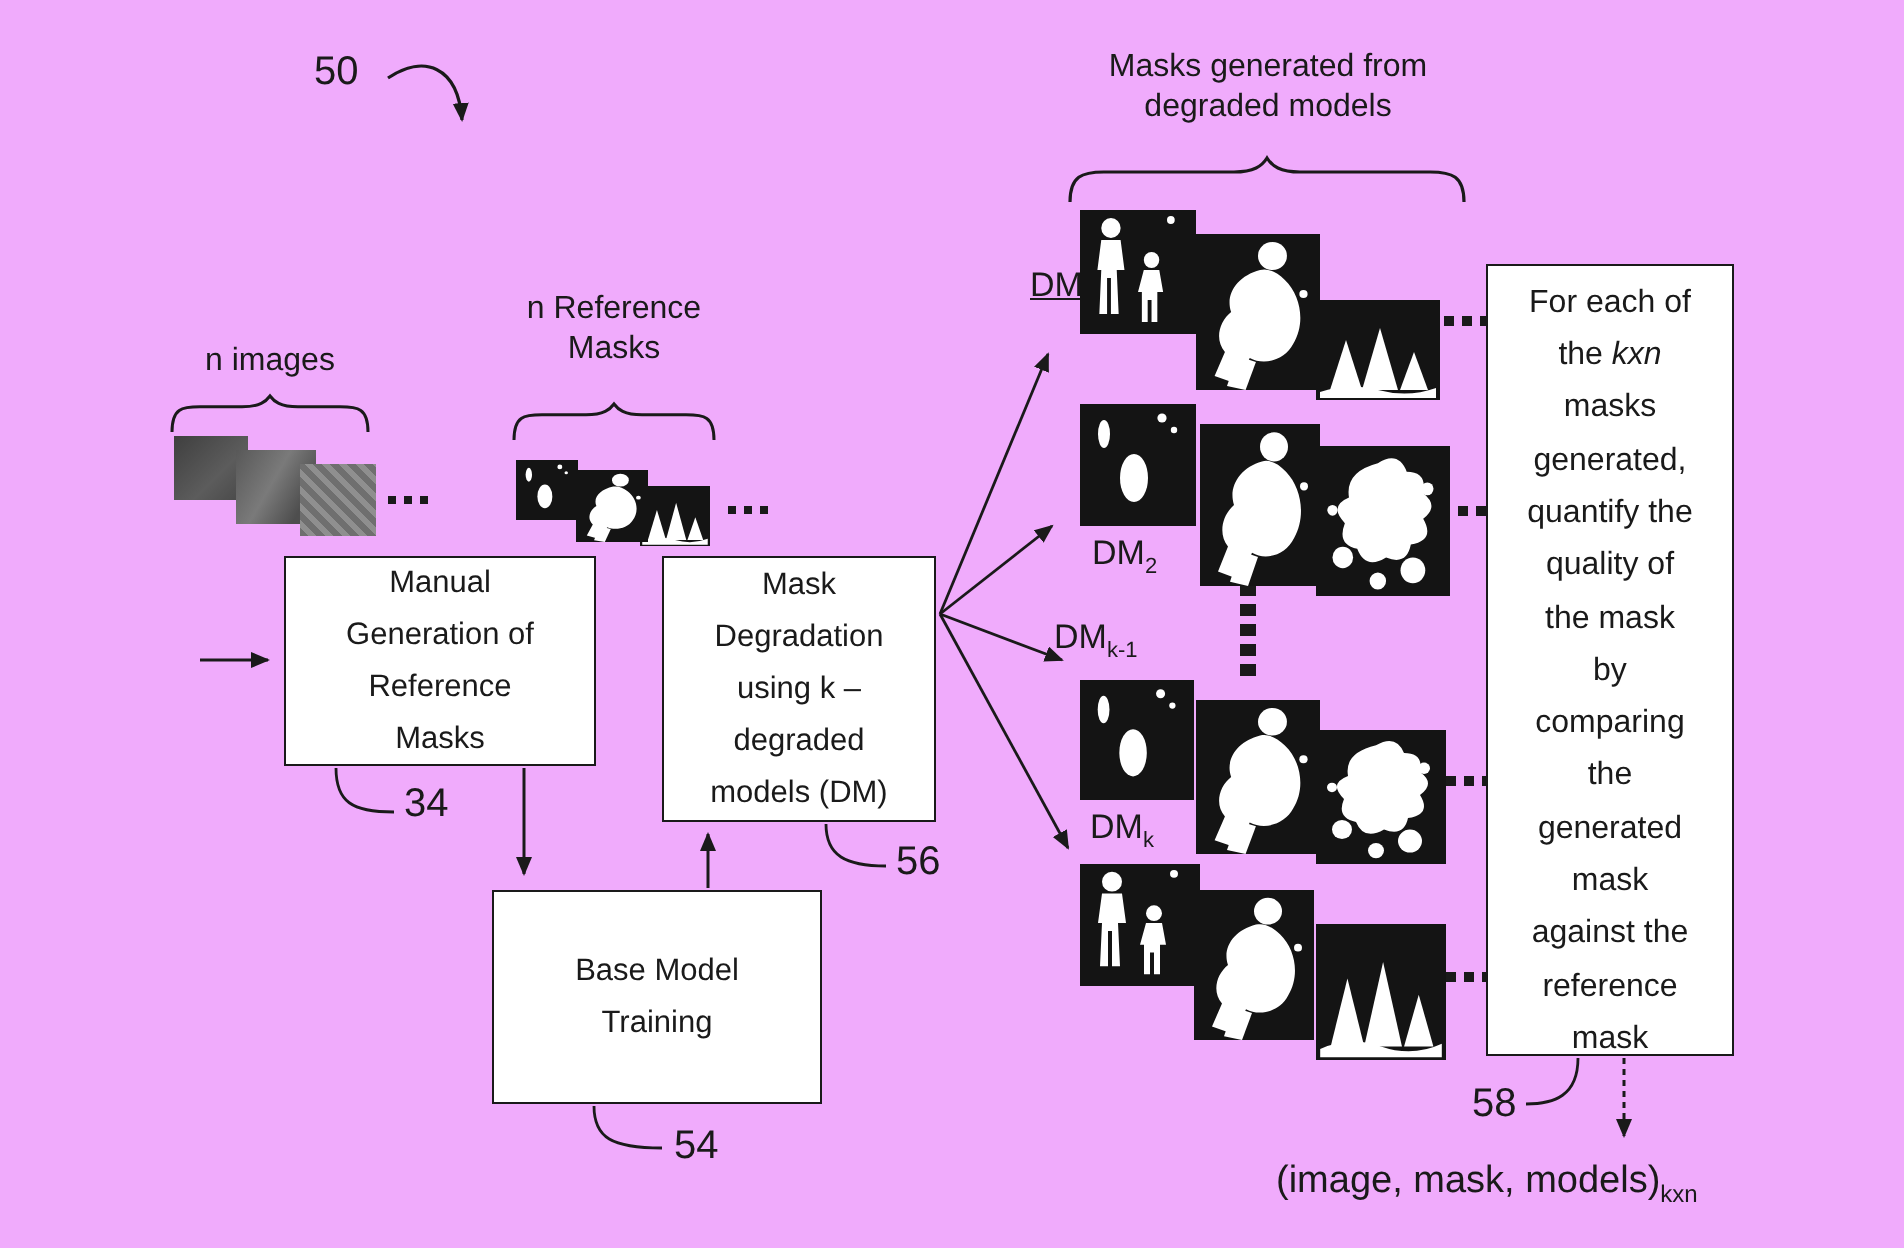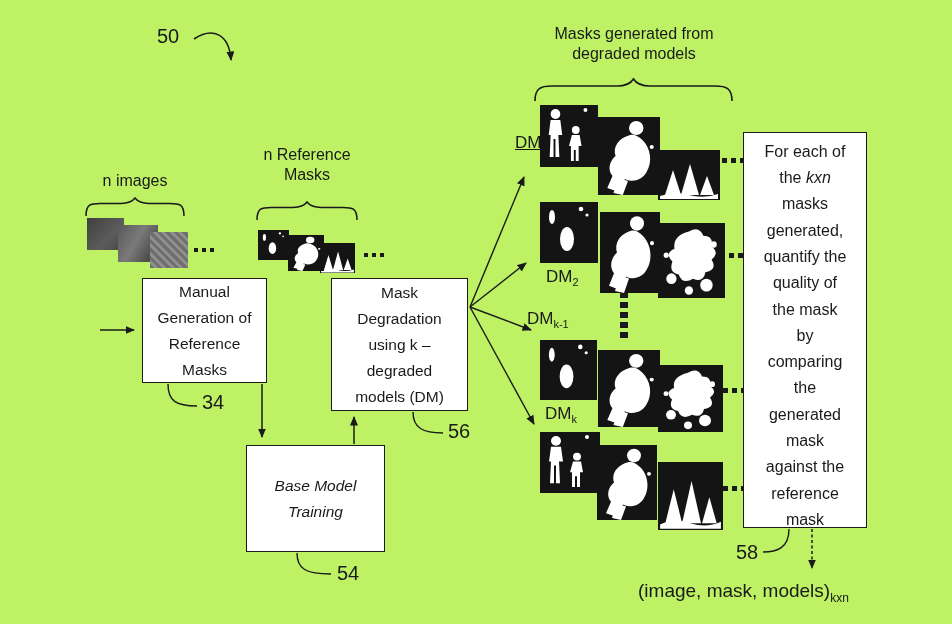--- a/index.html
+++ b/index.html
@@ -1,17 +1,17 @@
 <!DOCTYPE html>
 <html><head>
 <meta charset="utf-8">
 <style>
   html,body{margin:0;padding:0;background:#ffffff;}
   .canvas{
-    position:relative;width:952px;height:624px;background:#bef264;overflow:hidden;
+    position:relative;width:952px;height:624px;background:#f0abfc;overflow:hidden;
     font-family:"Liberation Sans", sans-serif;color:#1a1a1a;
   }
   svg.overlay{position:absolute;left:0;top:0;width:952px;height:624px;pointer-events:none;}
   .flowbox{
     position:absolute;box-sizing:border-box;border:1.6px solid #1a1a1a;background:#ffffff;
     display:flex;align-items:center;justify-content:center;text-align:center;
     font-size:15.5px;line-height:26px;white-space:pre-line;
   }
   .refnum{position:absolute;font-size:20px;}
   .caption{position:absolute;font-size:16px;line-height:20px;text-align:center;white-space:pre-line;}
@@ -138,34 +138,34 @@
       <svg viewBox="0 0 62 50" preserveAspectRatio="none">
         <use href="#sil-trees"></use>
       </svg>
     </div>
   <div class="hdots" style="left:364px;top:253px;">
       <i></i>
       <i></i>
       <i></i>
     </div>
 
-  <div class="flowbox" style="left:142px;top:278px;width:125px;height:105px;">Manual
+  <div class="flowbox" style="left:142px;top:278px;width:156px;height:105px;">Manual
 Generation of
 Reference
 Masks</div>
   <div class="refnum" style="left:202px;top:391px;">34</div>
 
   <div class="flowbox" style="left:331px;top:278px;width:137px;height:133px;">Mask
 Degradation
 using k –
 degraded
 models (DM)</div>
   <div class="refnum" style="left:448px;top:420px;">56</div>
 
-  <div class="flowbox" style="left:246px;top:445px;width:139px;height:107px;font-style:italic;">Base Model
+  <div class="flowbox" style="left:246px;top:445px;width:165px;height:107px;">Base Model
 Training</div>
   <div class="refnum" style="left:337px;top:562px;">54</div>
 
   <div class="caption" style="left:524px;top:24px;width:220px;">Masks generated from
 degraded models</div>
 
   <div class="dm-label" style="left:515px;top:133px;text-decoration:underline;"><span>DM</span><sub>1</sub></div>
   <div class="tile" style="left:540px;top:105px;width:58px;height:62px;">
       <svg viewBox="0 0 60 62" preserveAspectRatio="none">
         <use href="#sil-figures"></use>

